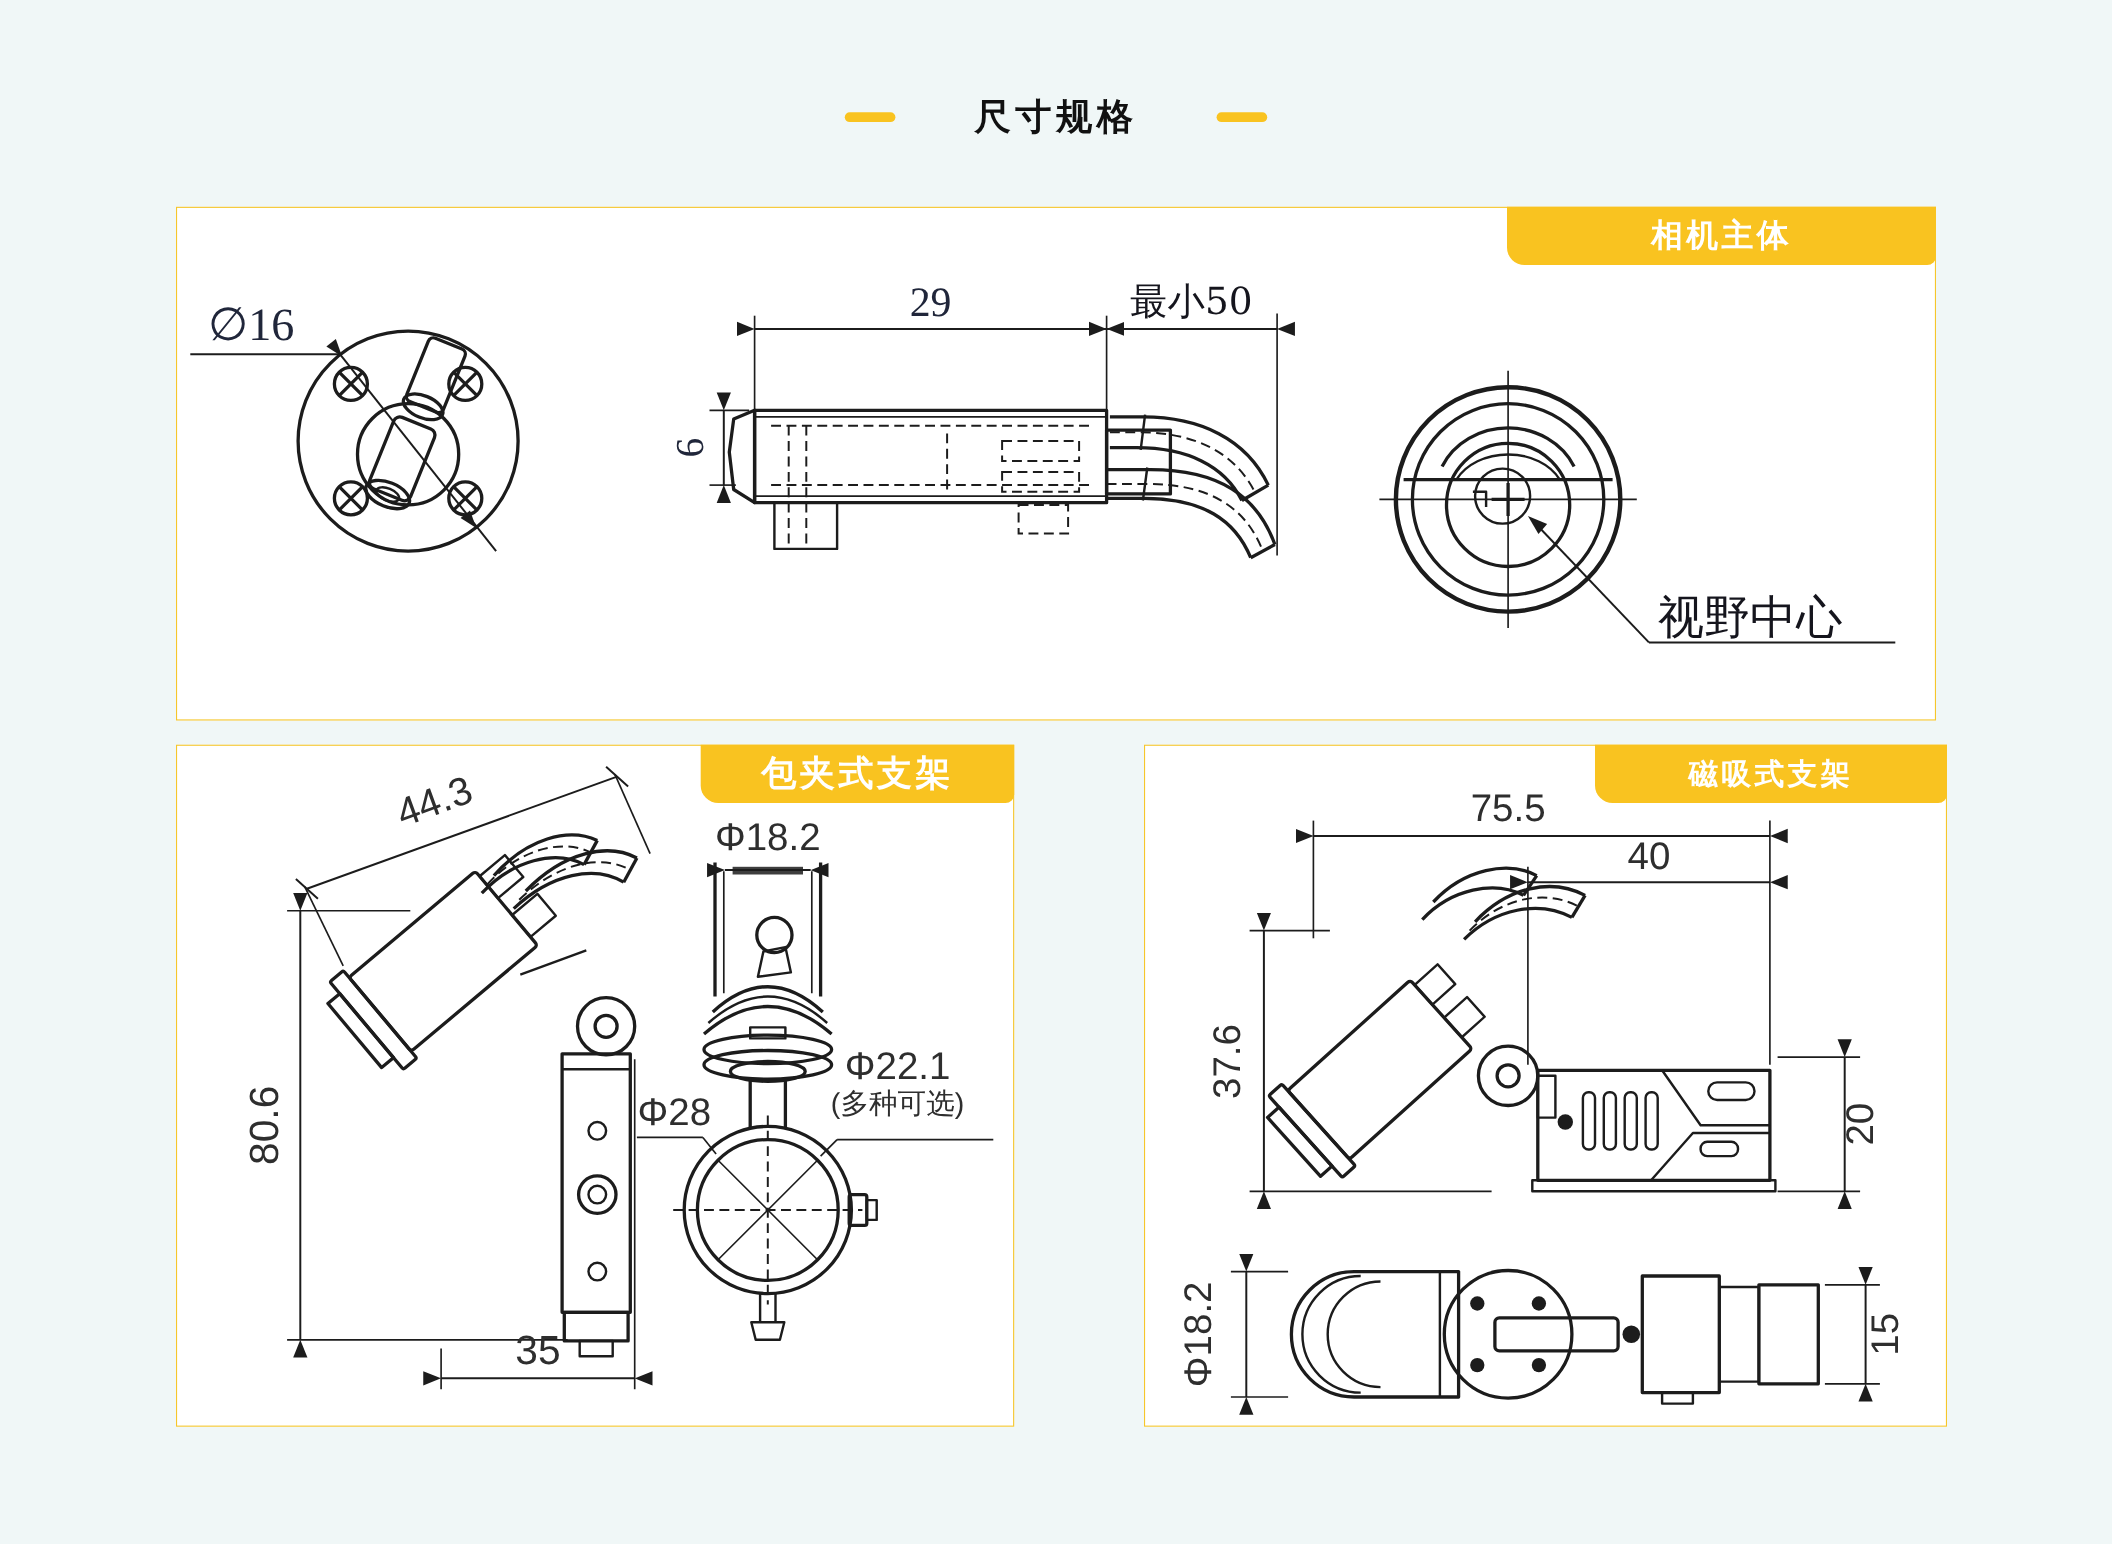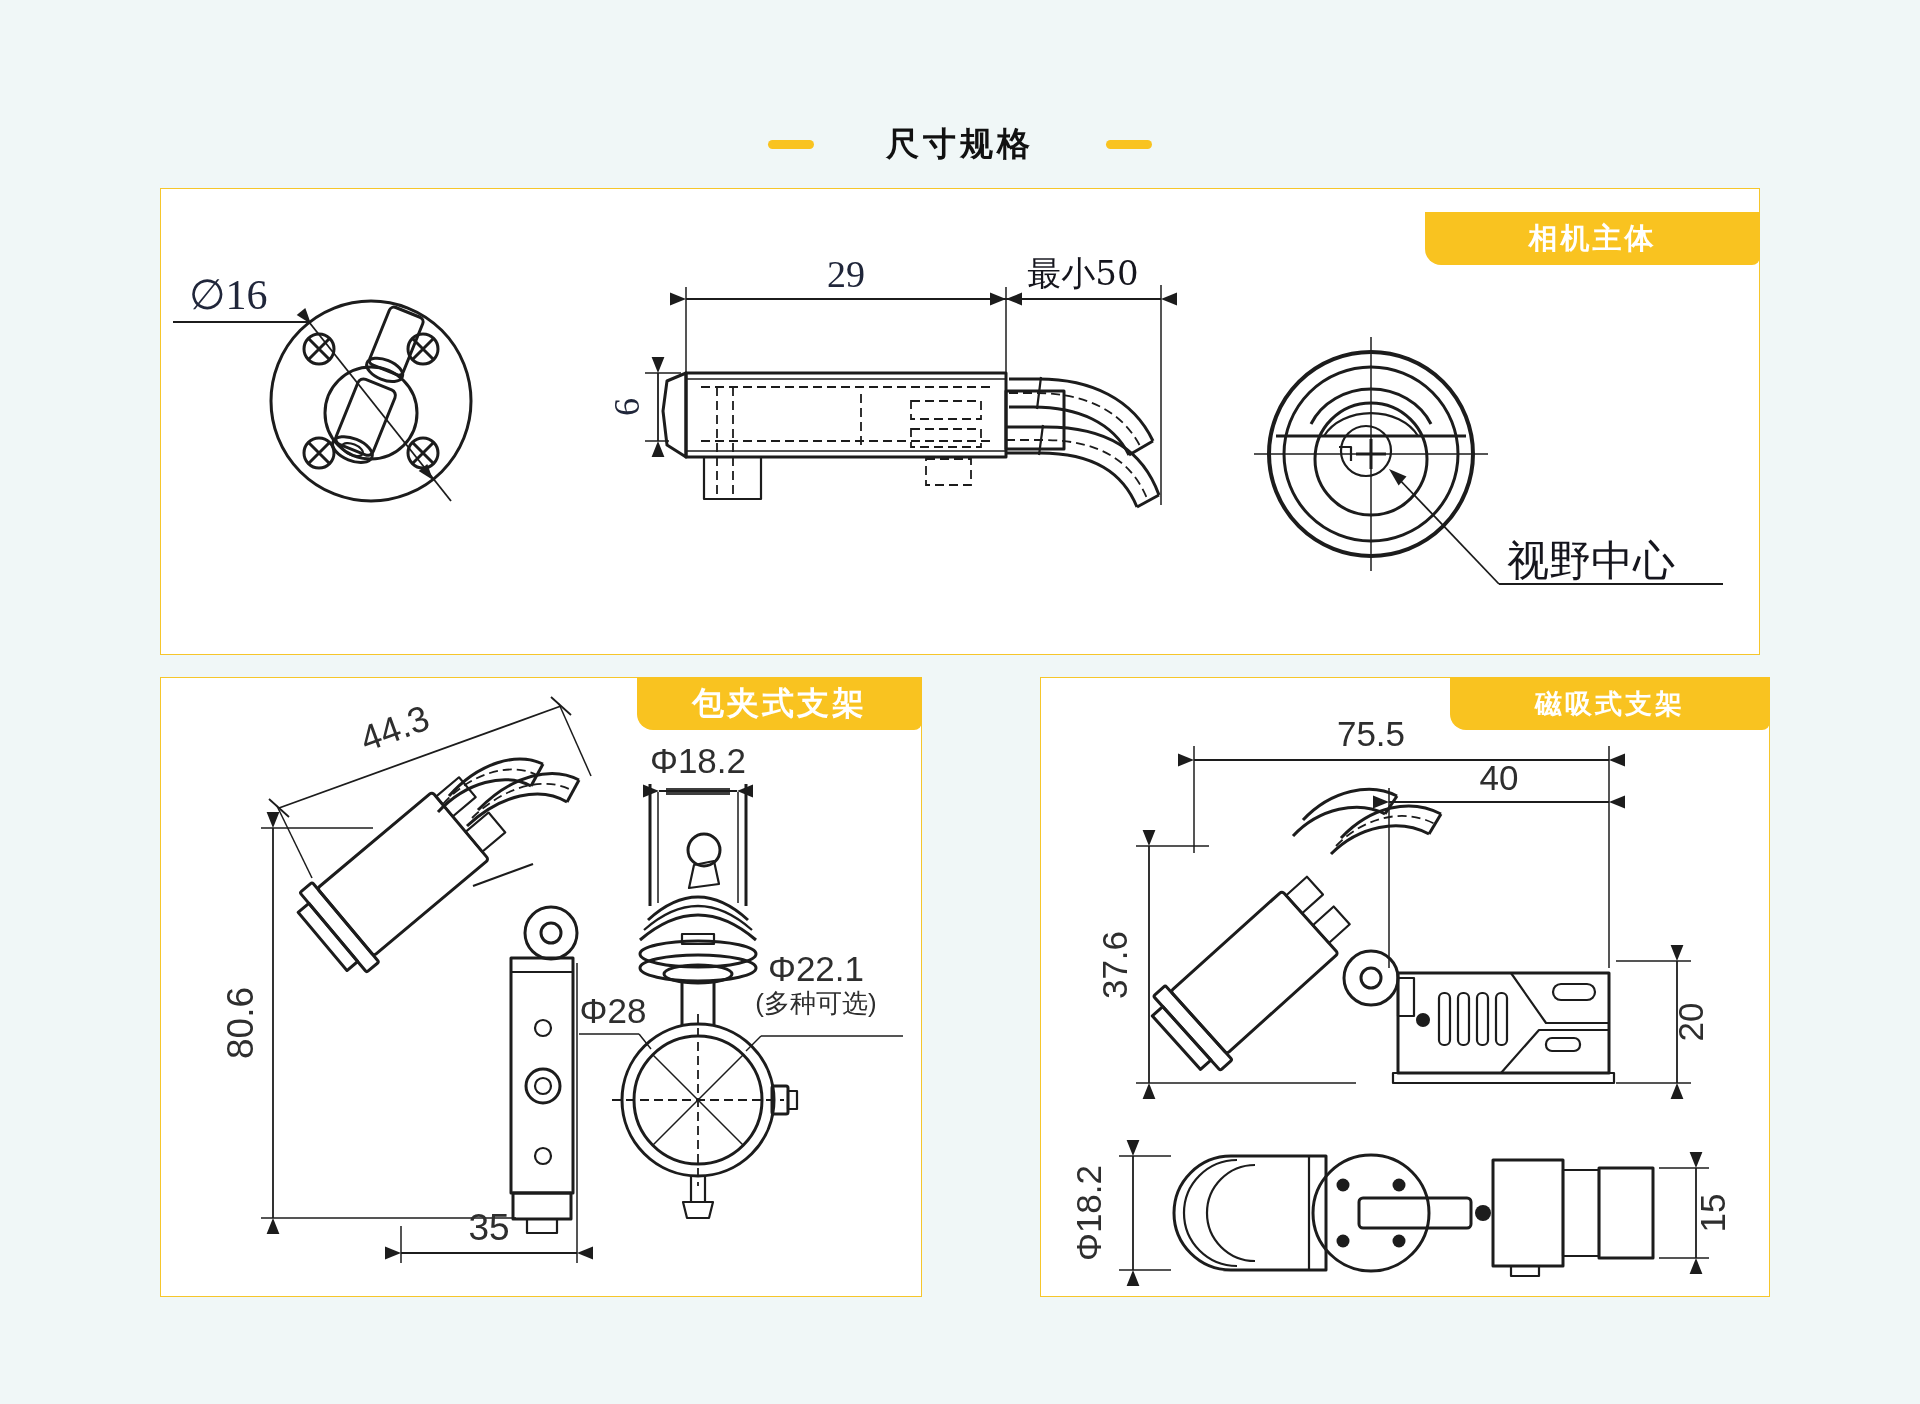--- a/index.html
+++ b/index.html
@@ -4,21 +4,21 @@
 <style>
   html,body{margin:0;padding:0;}
   body{
     width:1920px;height:1404px;
     background:#f0f7f7;
     font-family:"Liberation Sans",sans-serif;
     position:relative;overflow:hidden;
   }
   .title-row{
     position:absolute;top:84px;left:0;width:100%;
-    display:flex;align-items:center;justify-content:center;gap:72px;margin-top:38px;
+    display:flex;align-items:center;justify-content:center;gap:72px;
   }
   .title-dash{width:46px;height:9px;border-radius:5px;background:#f9c320;}
   .page-title{
     font-size:33px;font-weight:bold;color:#111;letter-spacing:4px;
   }
   .panel{
     position:absolute;background:#fff;
     border:1.5px solid #f6c62b;box-sizing:border-box;
   }
   .panel-tab{
@@ -150,21 +150,21 @@
       <circle class="ln2" cx="1205" cy="262" r="25"></circle>
       <polyline class="ln2" points="1178,258 1190,258 1190,272"></polyline>
       <path class="ln" d="M1210,250 V280 M1195,265 H1225"></path>
 
       <polygon class="fl" points="1228,280 1245.5,287.4 1237.6,296.4"></polygon>
       <line class="dim" x1="1236" y1="288" x2="1338" y2="395"></line>
       <line class="dim" x1="1338" y1="395" x2="1562" y2="395"></line>
       <text class="txtC" x="1346" y="386" font-size="42">视野中心</text>
     </g>
   </svg>
-  <div class="panel-tab" style="width:335px;margin-top:24px;">相机主体</div>
+  <div class="panel-tab" style="width:390px;">相机主体</div>
 </div>
 
 <div class="panel" id="panel-clamp">
   <svg width="759" height="617" viewBox="0 0 759 617">
     <defs>
       <marker id="a2" viewBox="0 0 10 10" refX="0" refY="5" markerWidth="9" markerHeight="9" orient="auto-start-reverse">
         <path d="M10,1 L10,9 L0,5 z" fill="#1c1c1c"></path>
       </marker>
     </defs>
 

